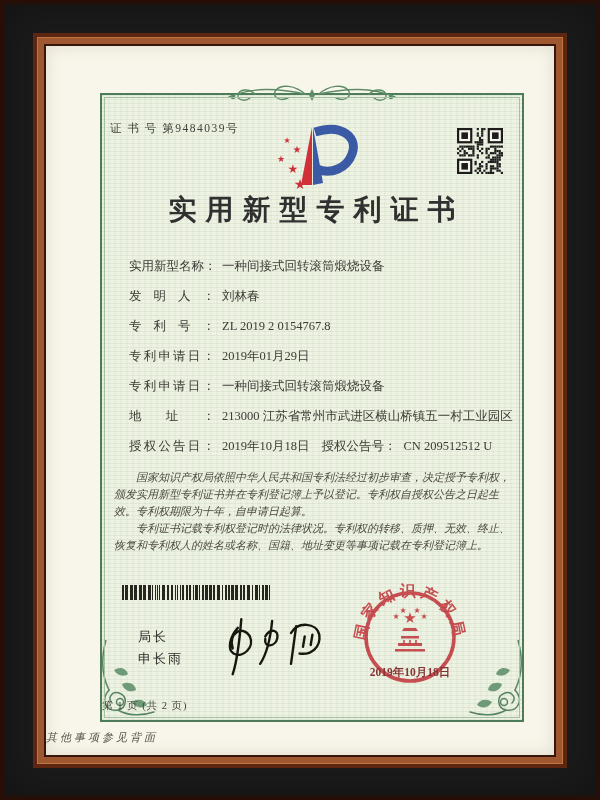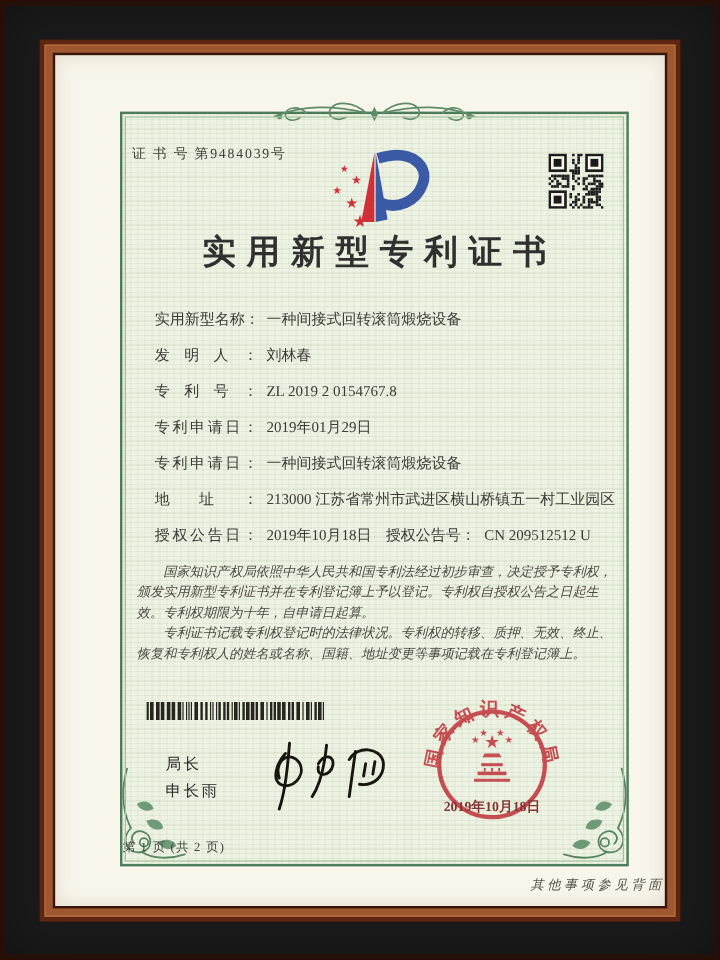--- a/index.html
+++ b/index.html
@@ -54,21 +54,21 @@
   .paras{position:absolute;left:12px;right:10px;top:374px;font-size:11px;line-height:17px;
          color:#4b4a42;font-style:italic;}
   .paras p{margin:0;text-indent:2em;}
 
   .barcode{position:absolute;left:20px;top:490px;}
   .sig-title{position:absolute;left:36px;top:533px;font-size:13px;font-weight:400;color:#2d2d29;letter-spacing:2px;}
   .sig-name{position:absolute;left:36px;top:555px;font-size:13px;font-weight:400;color:#2d2d29;letter-spacing:2px;}
   .signature{position:absolute;left:105px;top:514px;}
   .seal{position:absolute;left:250px;top:484px;mix-blend-mode:multiply;}
   .pagenum{position:absolute;left:0;right:0;top:604px;font-size:10.5px;color:#3f4239;letter-spacing:1px;}
-  .backnote{position:absolute;left:0;right:0;top:684px;text-align:right;font-size:11px;color:#56554a;
+  .backnote{position:absolute;left:0;right:0;top:684px;text-align:left;font-size:11px;color:#56554a;
             letter-spacing:3px;font-style:italic;}
 </style>
 </head>
 <body>
 
 <div class="stage">
   <div class="frame"></div>
 
   <div class="paper">
     <div class="gborder">

